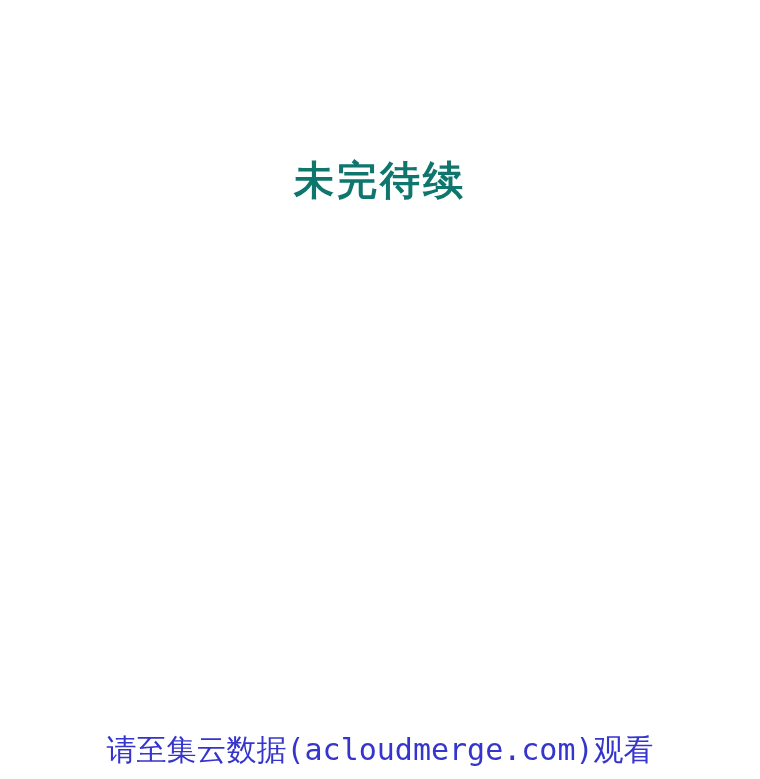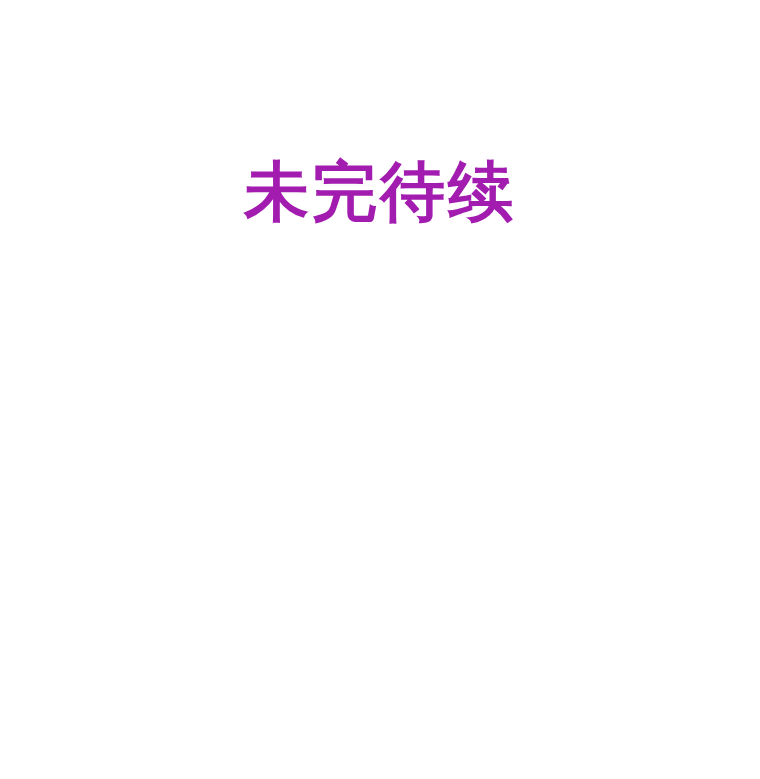--- a/index.html
+++ b/index.html
@@ -17,26 +17,26 @@
   }
   .centered-line {
     position: absolute;
     left: 0;
     right: 0;
     text-align: center;
     white-space: nowrap;
   }
   .title {
     top: 160px;
-    font-family: Liberation Serif, serif;
+    font-family: Liberation Sans, sans-serif;
     font-weight: 700;
-    font-size: 65px;
+    font-size: 40px;
     line-height: 1;
     letter-spacing: 3px;
-    color: #a21caf;
+    color: #0f766e;
   }
   .copyright {
     top: 514px;
     font-family: "Liberation Sans", "DejaVu Sans", sans-serif;
     font-weight: 400;
     font-size: 29px;
     line-height: 1.15;
     color: #333333;
   }
   .watermark {
@@ -49,14 +49,15 @@
   }
 </style>
 </head>
 <body>
 
 <div class="page">
 
   <div class="centered-line title">未完待续</div>
 
 
+  <div class="centered-line watermark">请至集云数据(acloudmerge.com)观看</div>
 
 </div>
 
 </body></html>

